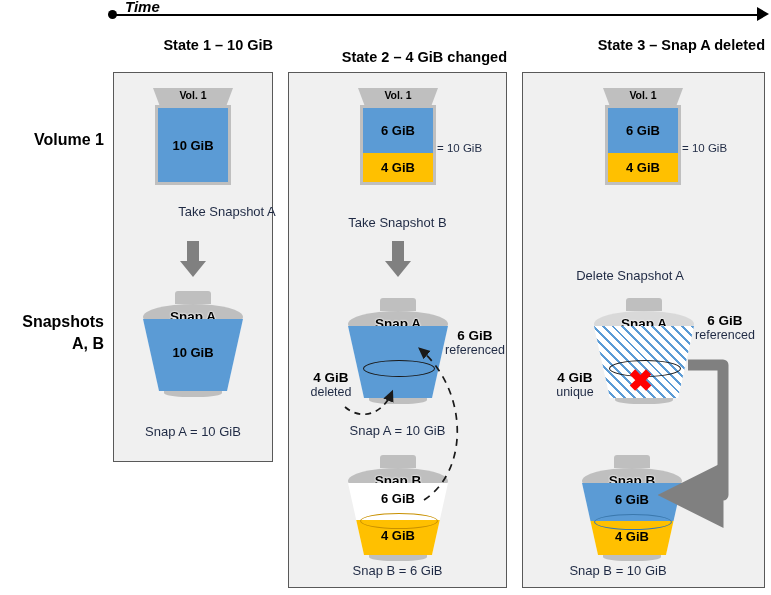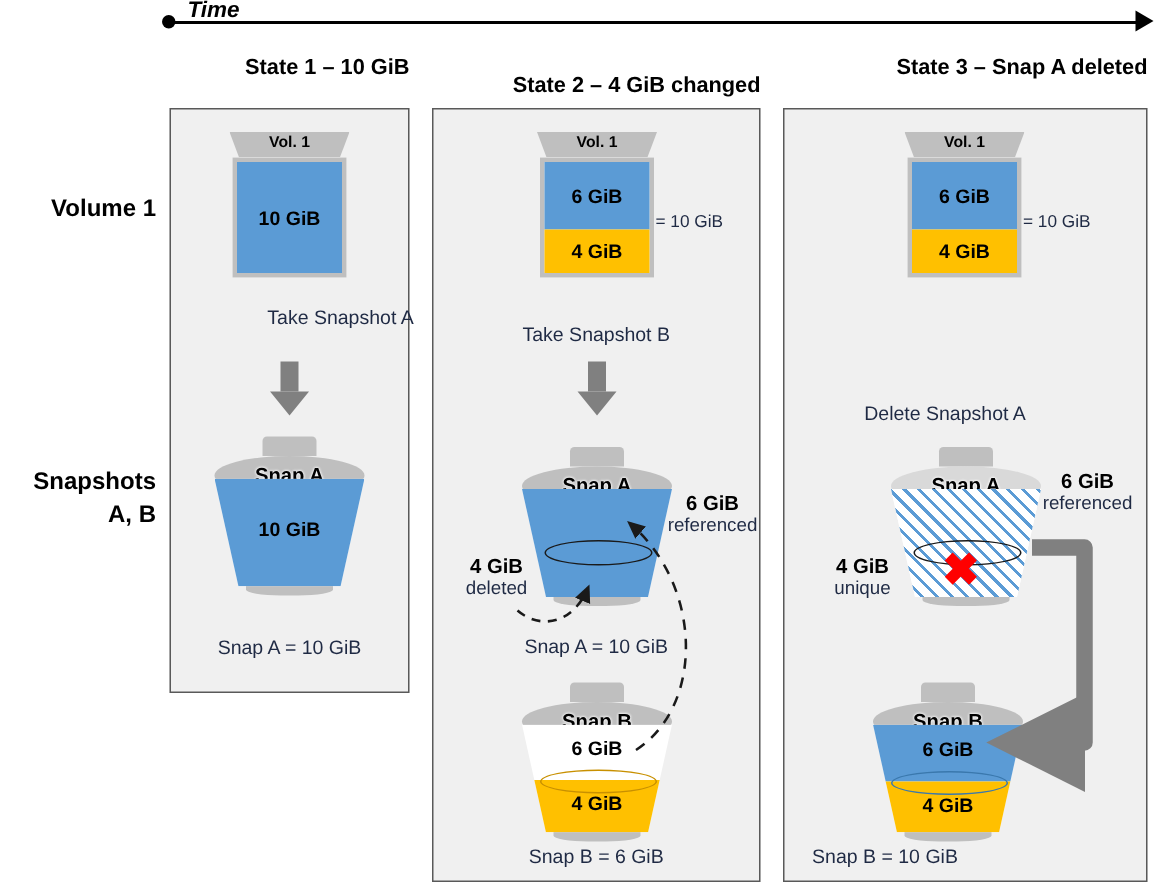--- a/index.html
+++ b/index.html
@@ -221,21 +221,21 @@
   </div>
   <div class="snap-body">
     <div class="snap-fill fill-blue" style="top:0;height:38px;"></div>
     <div class="snap-fill fill-yellow" style="top:38px;bottom:0;"></div>
     <div class="inner-ellipse-soft" style="left:12px;top:31px;width:76px;height:14px;border-color:#3a78ad;"></div>
     <div class="snap-txt" style="top:9px;">6 GiB</div>
     <div class="snap-txt" style="top:46px;">4 GiB</div>
   </div>
   <div class="snap-foot"></div>
 </div>
-<div class="snap-caption" style="left:492px;top:563px;width:196px;">Snap B = 10 GiB</div>
+<div class="snap-caption" style="left:520px;top:563px;width:196px;">Snap B = 10 GiB</div>
 
 <div class="anno" style="left:540px;top:370px;width:70px;">
   <span class="big">4 GiB</span>
   <span class="small">unique</span>
 </div>
 <div class="anno" style="left:686px;top:313px;width:78px;">
   <span class="big">6 GiB</span>
   <span class="small">referenced</span>
 </div>
 

